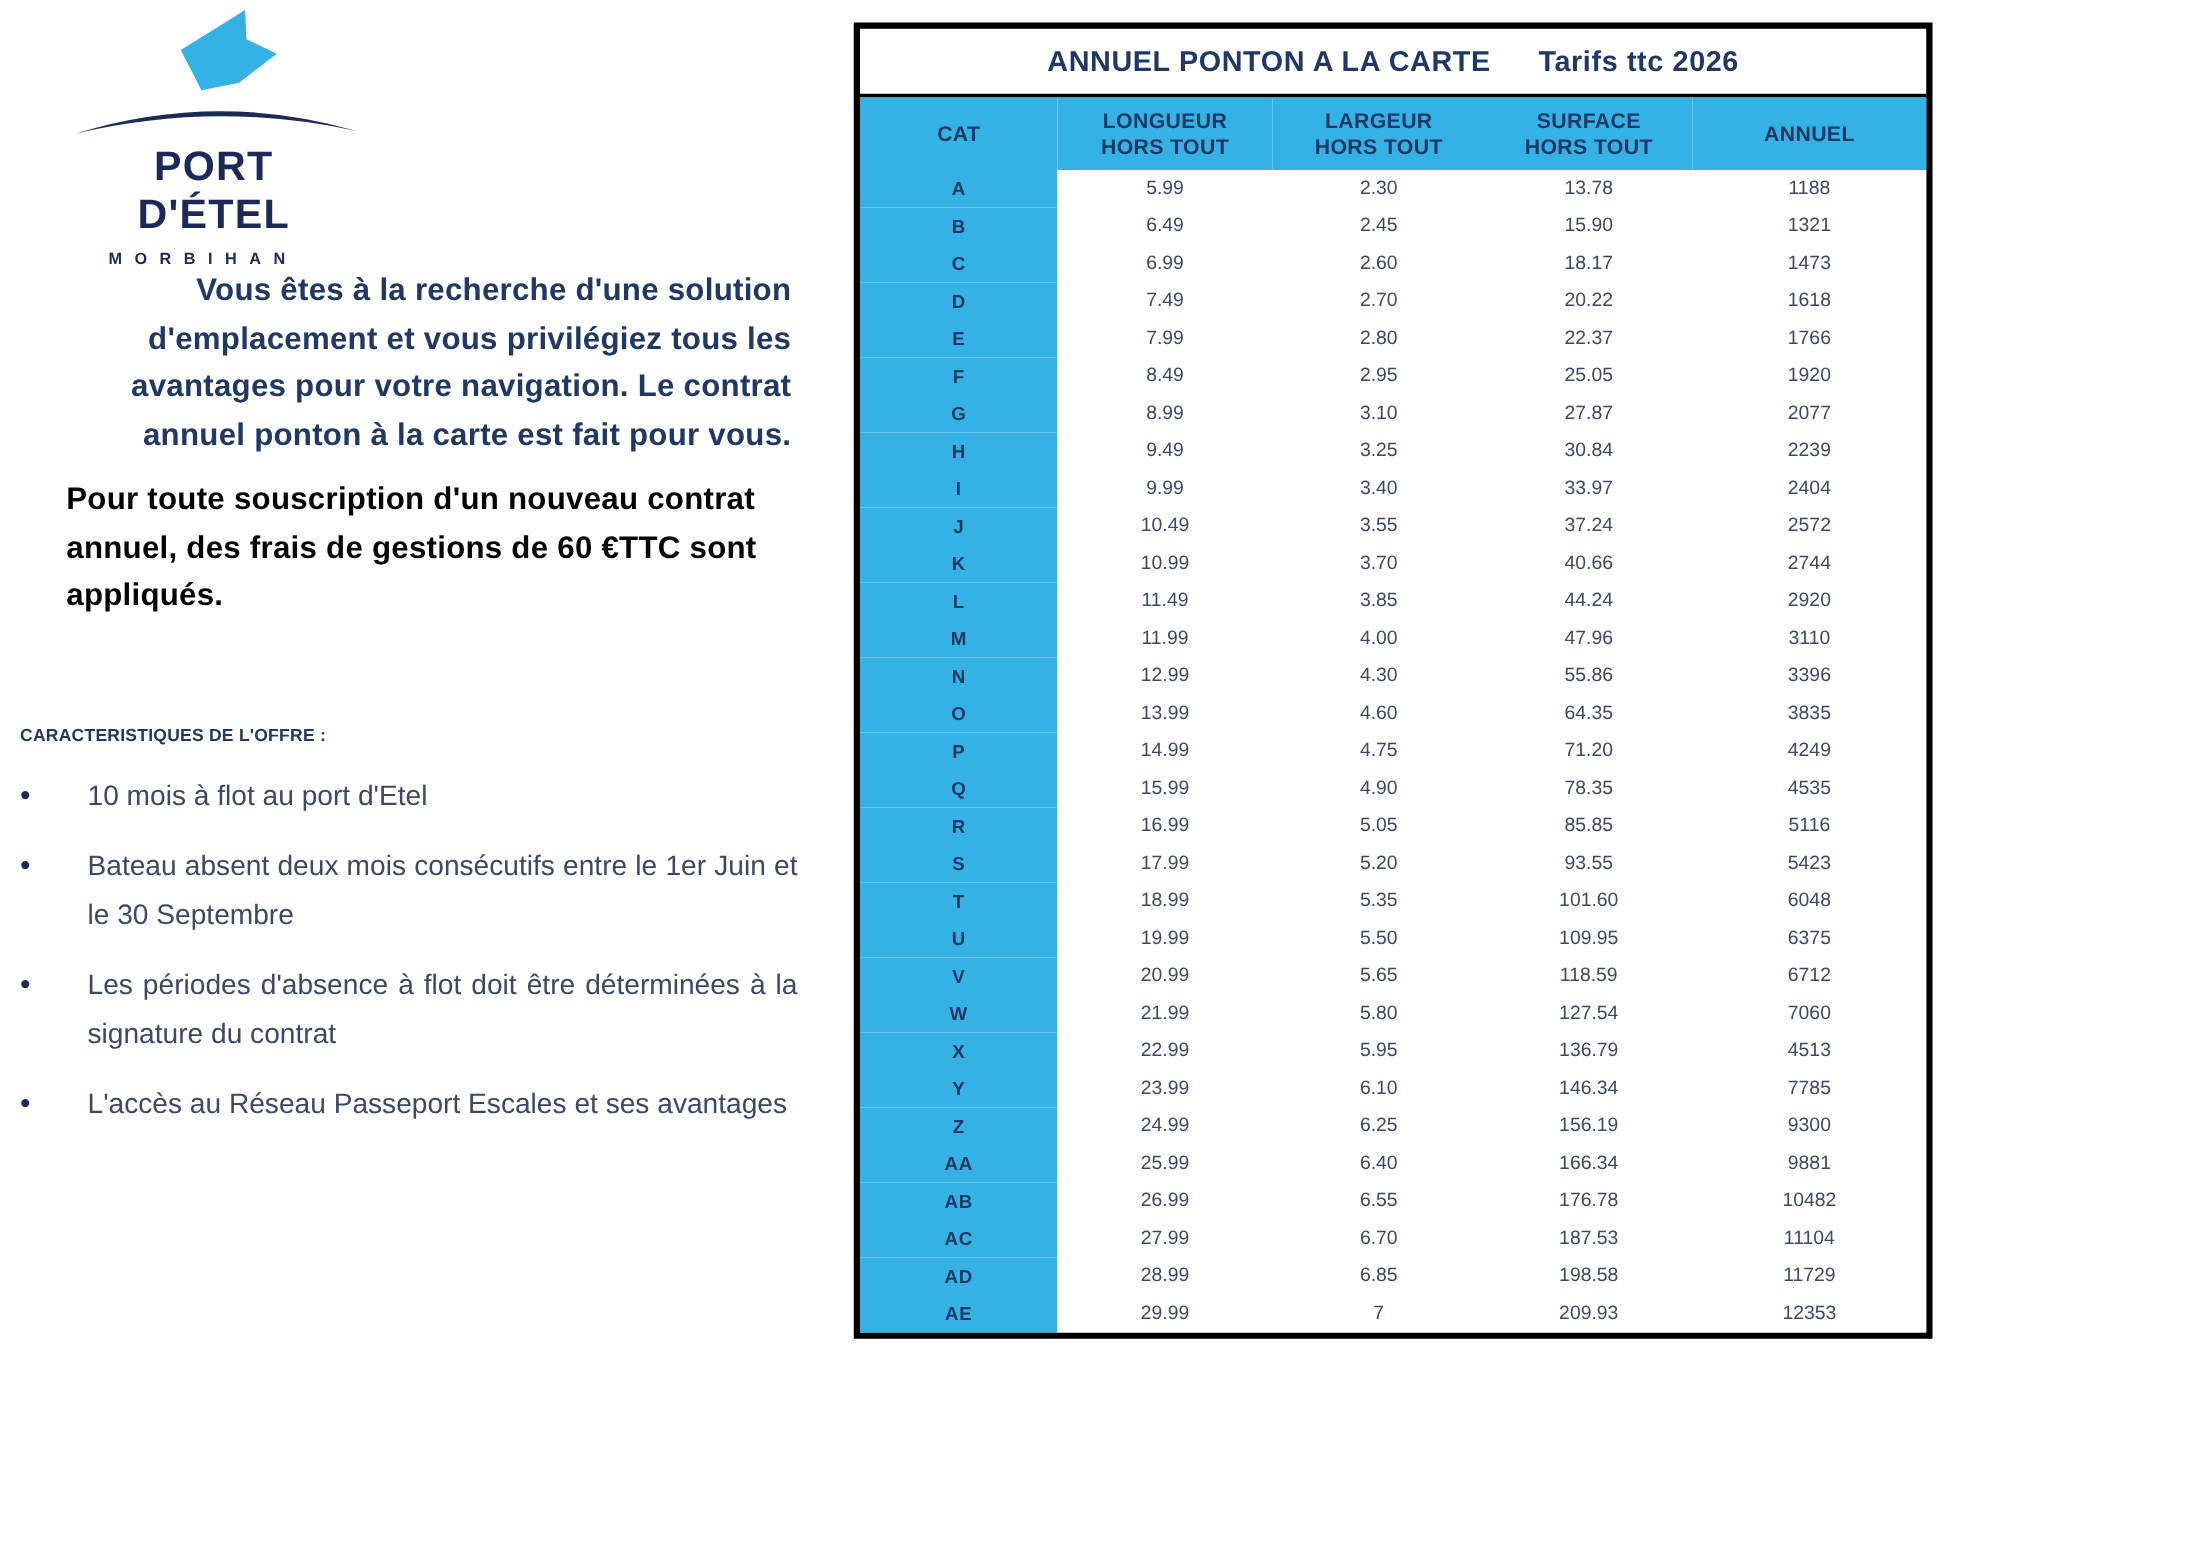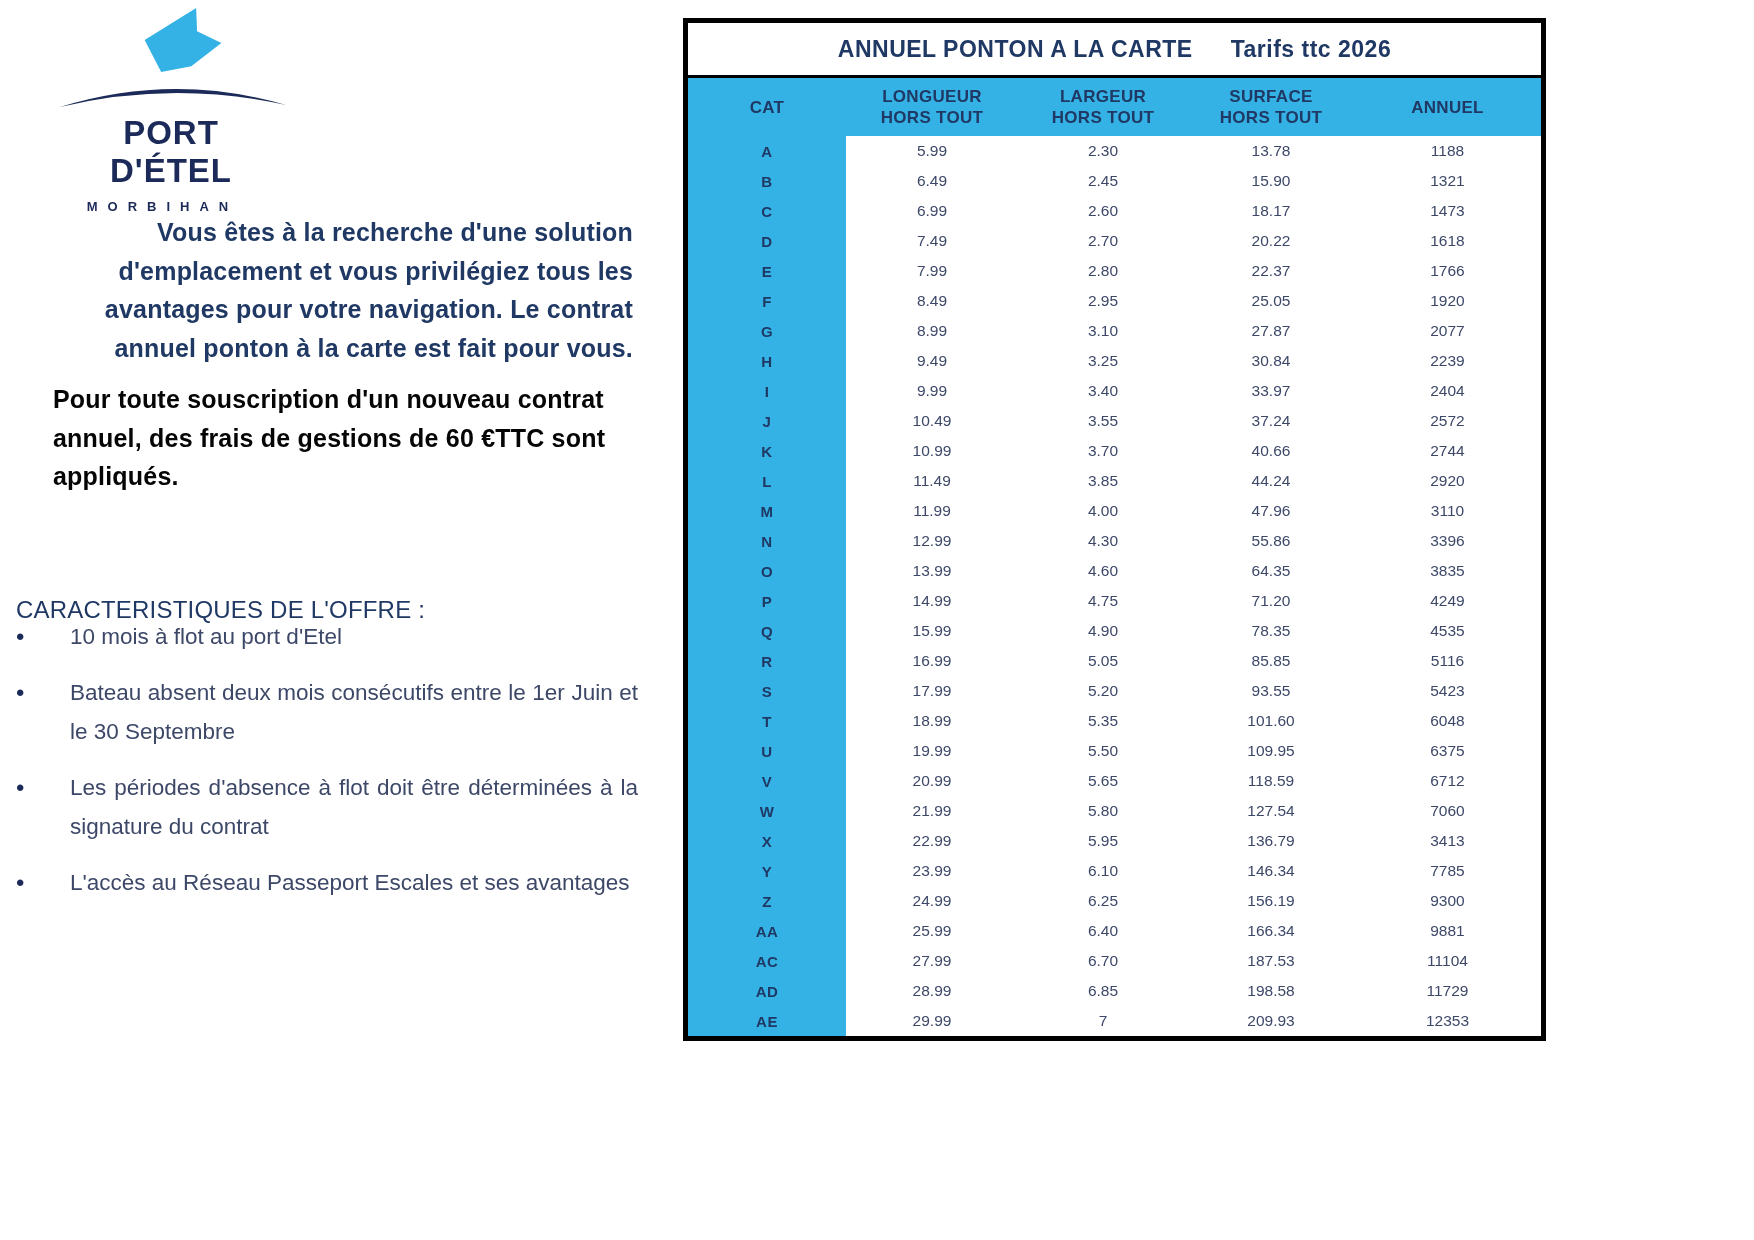--- a/index.html
+++ b/index.html
@@ -17,22 +17,22 @@
   .logo .arc{display:block;margin:0 0 0 20px;width:226px;height:32px;}
   .logo .arc path{fill:var(--navy_dark);}
   .logo-title{margin-top:6px;font-size:33px;font-weight:bold;letter-spacing:1px;color:var(--navy_dark);margin-left:27px;}
   .logo-subtitle{margin-top:9px;font-size:13px;font-weight:bold;letter-spacing:10px;padding-left:10px;color:var(--navy_dark);}
 
   
   .para{position:absolute;left:53px;width:580px;margin:0;font-weight:bold;
         font-size:25px;line-height:38.5px;letter-spacing:0.2px;}
   .para-navy{top:213px;color:var(--navy);text-align:right;}
   .para-black{top:380px;color:#050505;}
-  .features-heading{position:absolute;left:16px;top:596px;margin:0;
-        font-size:24px;font-weight:normal;letter-spacing:0.2px;color:var(--navy);}
+  .features-heading{position:absolute;left:16px;top:580px;margin:0;
+        font-size:14px;font-weight:bold;letter-spacing:0.2px;color:var(--navy);}
   .features{position:absolute;left:16px;top:617px;width:622px;margin:0;padding:0;list-style:none;}
   .features li{display:flex;margin-bottom:17px;}
   .features .dot{flex:none;width:54px;font-size:24px;line-height:39px;color:var(--navy_dark);}
   .features .btext{flex:1;text-align:justify;font-size:22.5px;line-height:39px;color:var(--slate);}
 
   
   .tariff{position:absolute;left:683px;top:2px;width:863px;background:#fff;
           border:5px solid #000;box-sizing:border-box;margin-top:16px;}
   .tariff-title{height:52px;border-bottom:3px solid #000;display:flex;align-items:center;
           justify-content:center;gap:38px;font-weight:bold;font-size:23px;
@@ -276,21 +276,21 @@
             <td class="col-1">21.99</td>
             <td class="col-2">5.80</td>
             <td class="col-3">127.54</td>
             <td class="col-4">7060</td>
           </tr>
           <tr>
             <td class="col-0 cat">X</td>
             <td class="col-1">22.99</td>
             <td class="col-2">5.95</td>
             <td class="col-3">136.79</td>
-            <td class="col-4">3413</td>
+            <td class="col-4">4513</td>
           </tr>
           <tr>
             <td class="col-0 cat">Y</td>
             <td class="col-1">23.99</td>
             <td class="col-2">6.10</td>
             <td class="col-3">146.34</td>
             <td class="col-4">7785</td>
           </tr>
           <tr>
             <td class="col-0 cat">Z</td>
@@ -300,20 +300,27 @@
             <td class="col-4">9300</td>
           </tr>
           <tr>
             <td class="col-0 cat">AA</td>
             <td class="col-1">25.99</td>
             <td class="col-2">6.40</td>
             <td class="col-3">166.34</td>
             <td class="col-4">9881</td>
           </tr>
           <tr>
+            <td class="col-0 cat">AB</td>
+            <td class="col-1">26.99</td>
+            <td class="col-2">6.55</td>
+            <td class="col-3">176.78</td>
+            <td class="col-4">10482</td>
+          </tr>
+          <tr>
             <td class="col-0 cat">AC</td>
             <td class="col-1">27.99</td>
             <td class="col-2">6.70</td>
             <td class="col-3">187.53</td>
             <td class="col-4">11104</td>
           </tr>
           <tr>
             <td class="col-0 cat">AD</td>
             <td class="col-1">28.99</td>
             <td class="col-2">6.85</td>

